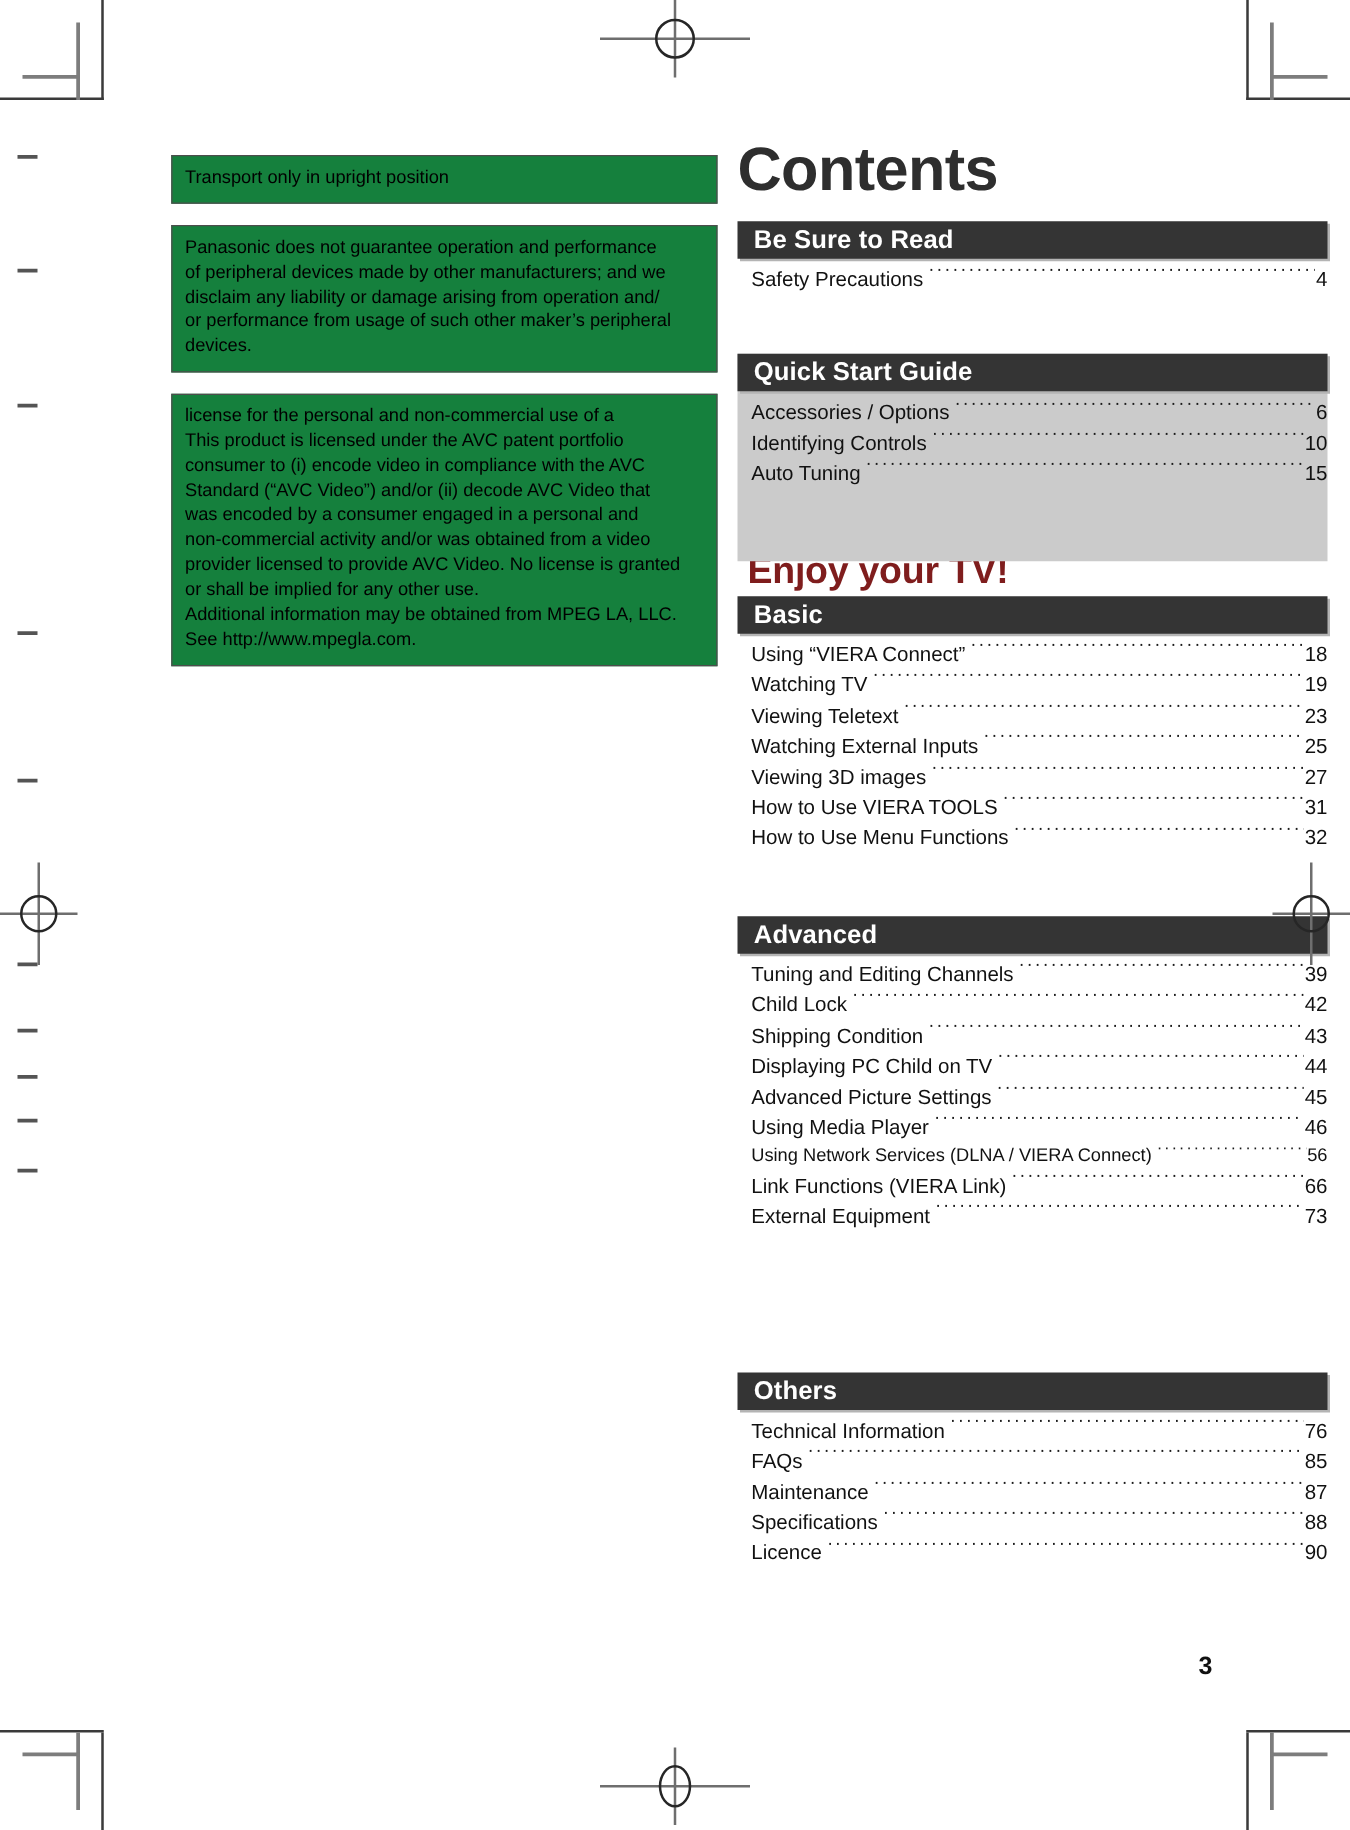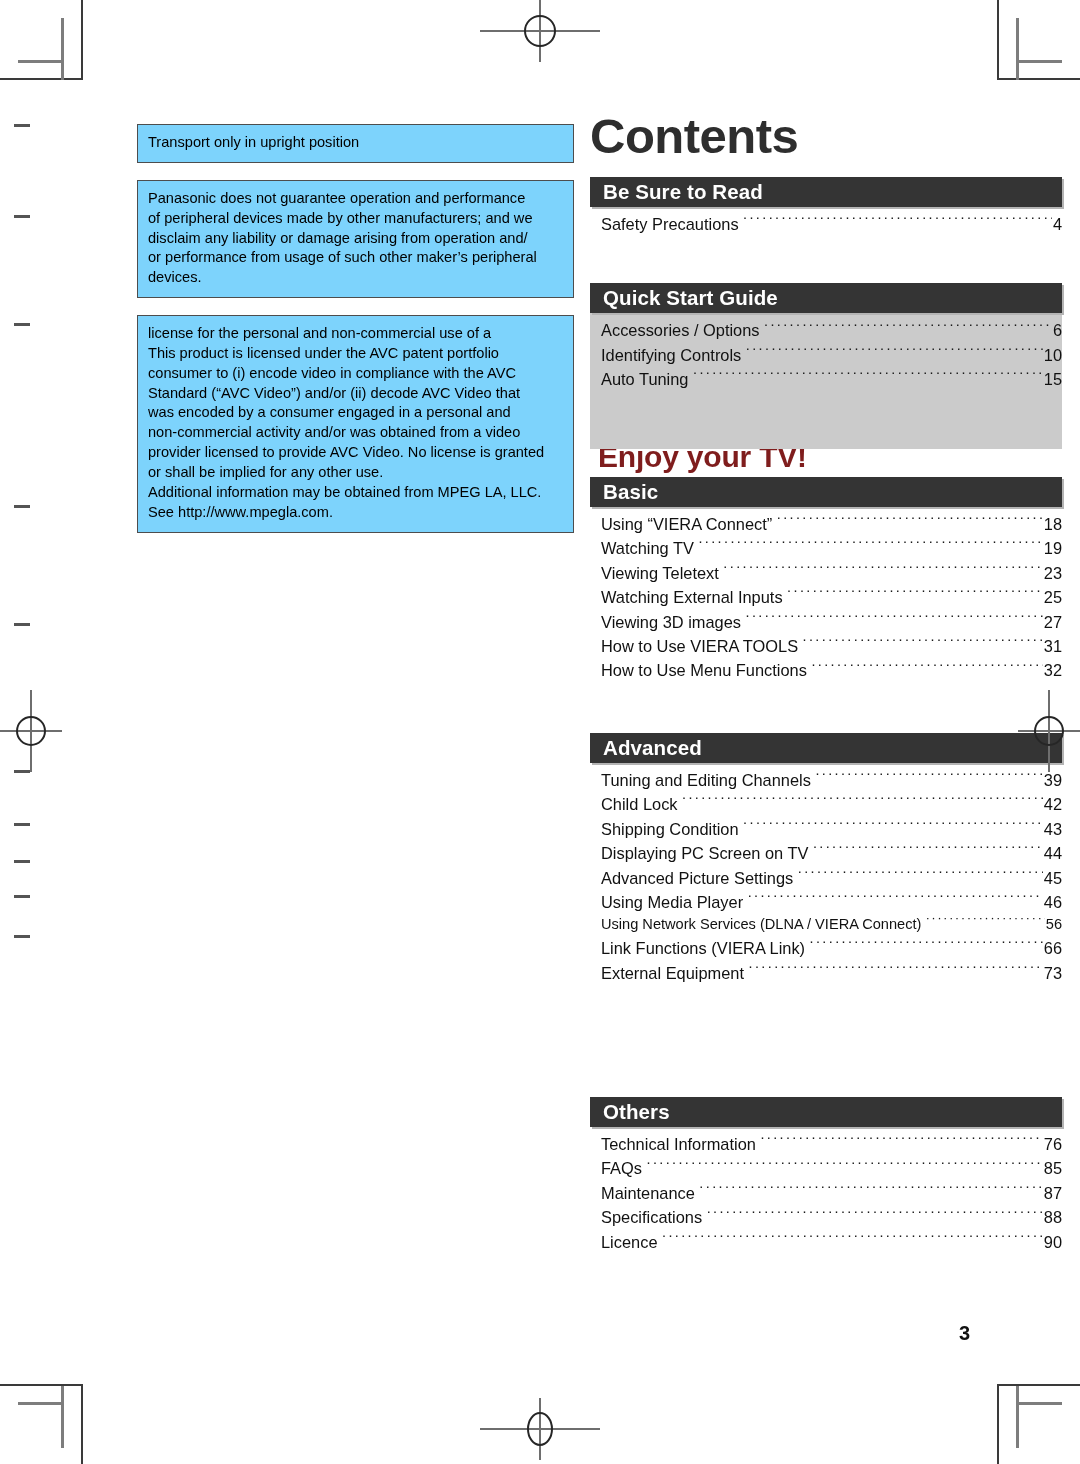--- a/index.html
+++ b/index.html
@@ -49,21 +49,21 @@
 
   
   #left-column {
     position: absolute;
     left: 137px;
     top: 124px;
     width: 437px;
   }
   .note-box {
     border: 1.5px solid #4d4d4d;
-    background: #7dd3fc;
+    background: #15803d;
     box-sizing: border-box;
     padding: 8px 10px 9px 10px;
     margin-bottom: 17px;
     font-size: 14.6px;
     line-height: 1.36;
     color: #000;
   }
   .note-box p { margin: 0; }
   .note-box .u { }
 
@@ -346,21 +346,21 @@
             <span class="toc-label">Child Lock</span>
             <span class="toc-dots"></span>
             <span class="toc-page">42</span>
           </div>
           <div class="toc-row">
             <span class="toc-label">Shipping Condition</span>
             <span class="toc-dots"></span>
             <span class="toc-page">43</span>
           </div>
           <div class="toc-row">
-            <span class="toc-label">Displaying PC Screen on TV</span>
+            <span class="toc-label">Displaying PC Child on TV</span>
             <span class="toc-dots"></span>
             <span class="toc-page">44</span>
           </div>
           <div class="toc-row">
             <span class="toc-label">Advanced Picture Settings</span>
             <span class="toc-dots"></span>
             <span class="toc-page">45</span>
           </div>
           <div class="toc-row">
             <span class="toc-label">Using Media Player</span>

